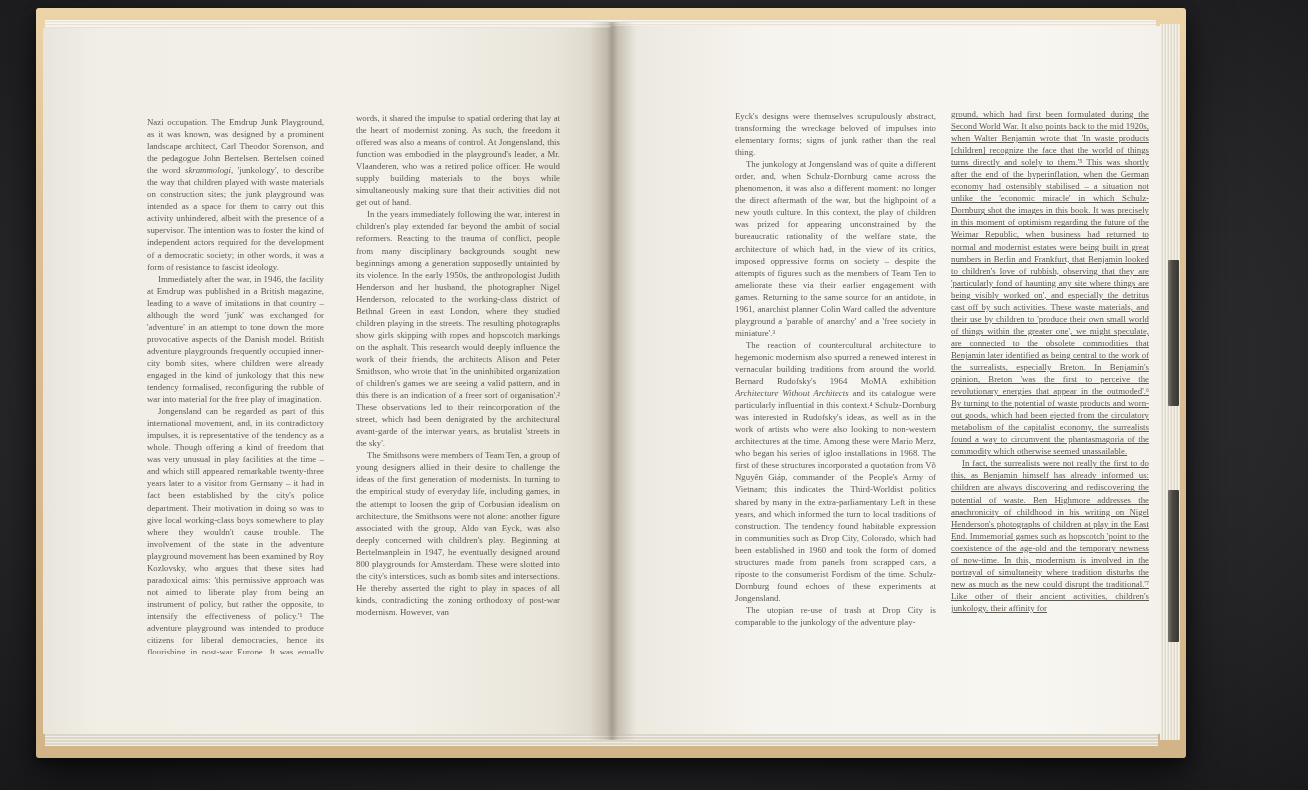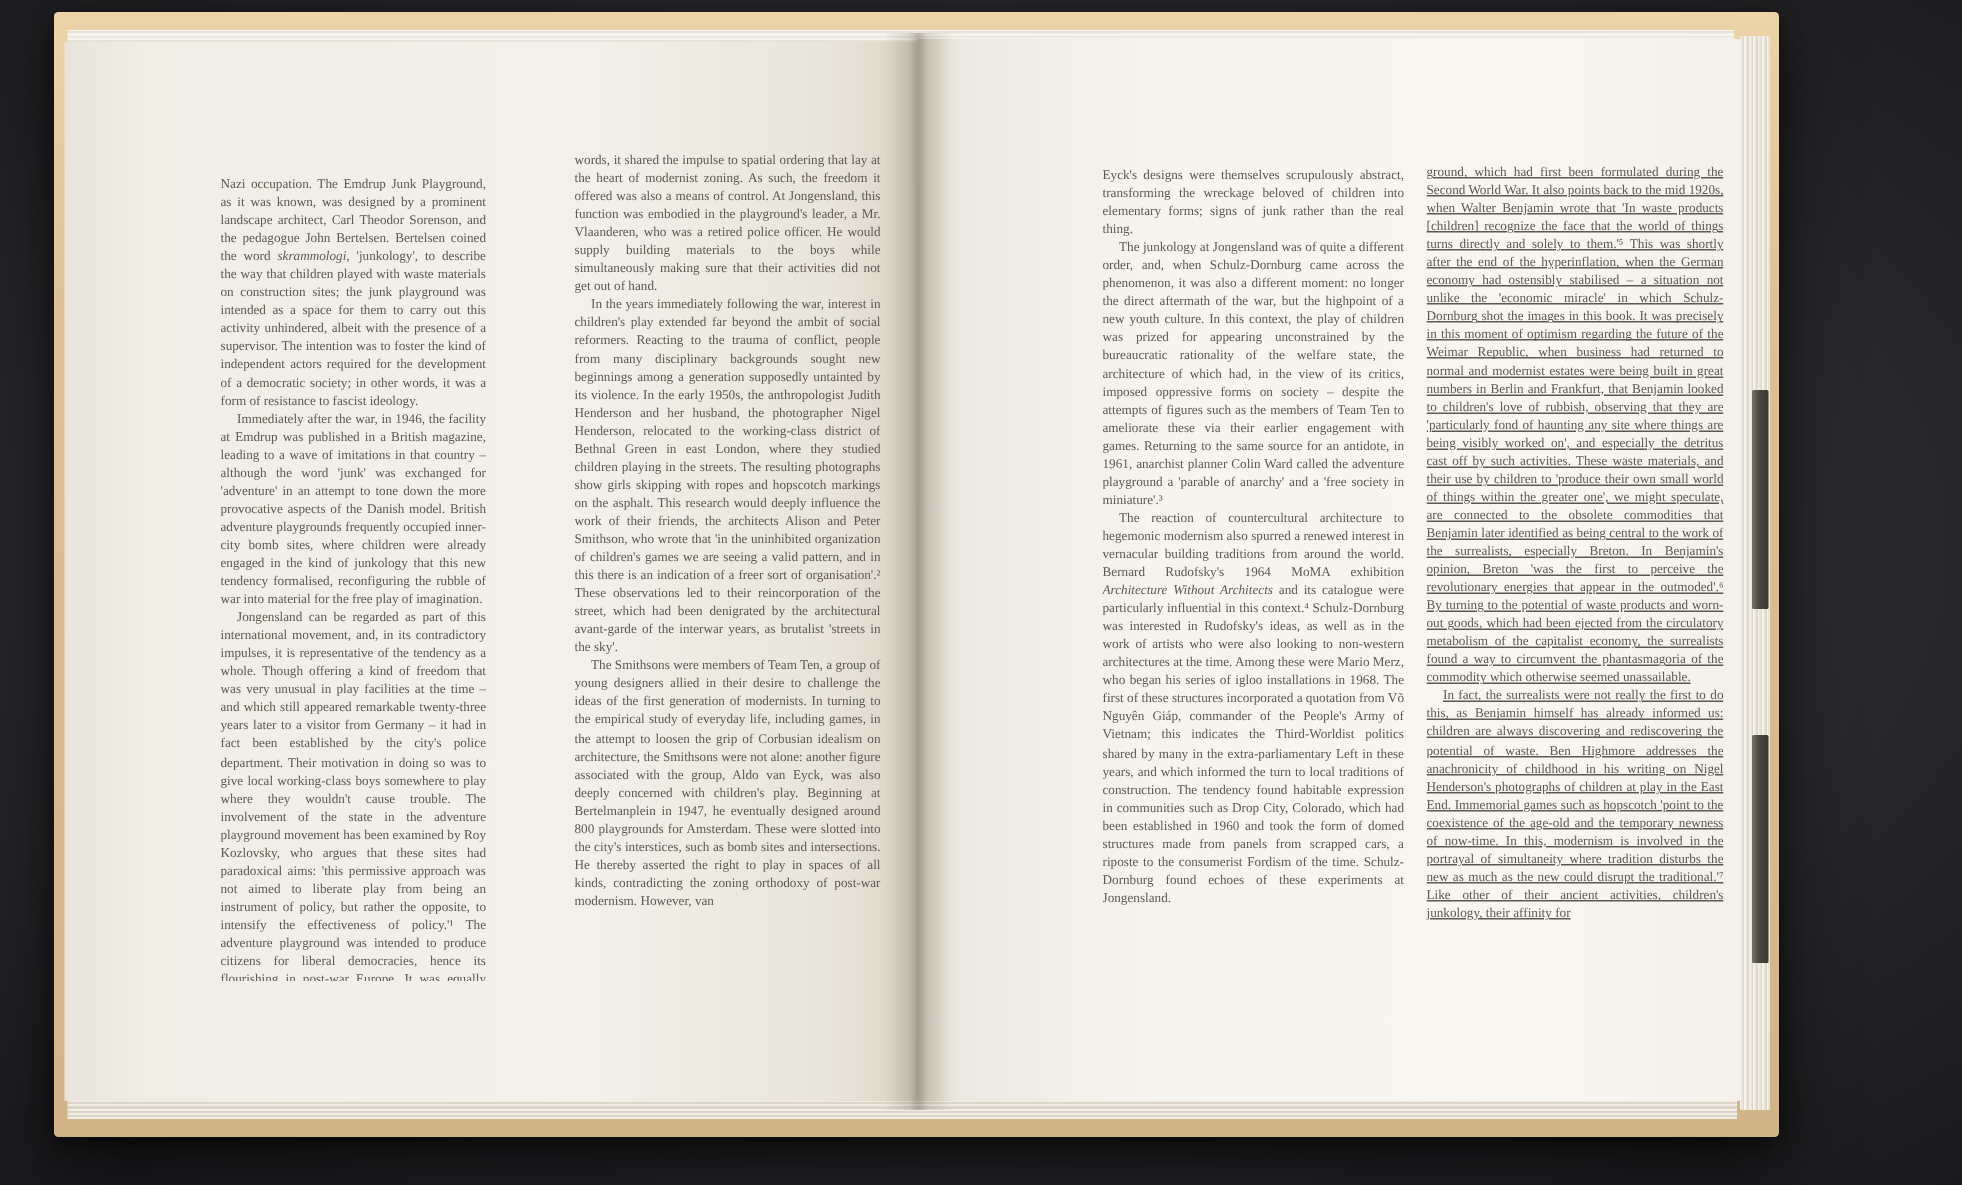--- a/index.html
+++ b/index.html
@@ -51,21 +51,21 @@
     background:linear-gradient(90deg,rgba(62,52,36,0) 0%,rgba(62,52,36,.16) 38%,rgba(42,34,22,.30) 50%,rgba(62,52,36,.14) 64%,rgba(62,52,36,0) 100%);
   }
   .column {
     position:absolute; overflow:hidden;
     color:#5e5950; font-size:8.8px; line-height:12.05px; text-align:justify;
     text-rendering:optimizeLegibility; hyphens:auto; -webkit-hyphens:auto;
   }
   .column p { margin:0; }
   .column p + p { text-indent:11px; }
   #col1 { left:147px; top:116px; width:177px; height:538px; }
-  #col2 { left:356px; top:100px; width:204px; height:543px;margin-left:27px; }
+  #col2 { left:356px; top:112px; width:204px; height:543px; }
   #col3 { left:735px; top:110px; width:201px; height:546px; }
   #col4 { left:951px; top:108px; width:198px; height:550px;text-decoration:underline; }
 </style>
 </head>
 <body>
 
 <div class="scene">
   <div class="book">
     <div class="cover"></div>
     <div class="top-edges"></div>
@@ -83,21 +83,22 @@
       <p>Nazi occupation. The Emdrup Junk Playground, as it was known, was designed by a prominent landscape architect, Carl Theodor Sorenson, and the pedagogue John Bertelsen. Bertelsen coined the word <i>skrammologi</i>, 'junkology', to describe the way that children played with waste materials on construction sites; the junk playground was intended as a space for them to carry out this activity unhindered, albeit with the presence of a supervisor. The intention was to foster the kind of independent actors required for the development of a democratic society; in other words, it was a form of resistance to fascist ideology.</p>
       <p>Immediately after the war, in 1946, the facility at Emdrup was published in a British magazine, leading to a wave of imitations in that country – although the word 'junk' was exchanged for 'adventure' in an attempt to tone down the more provocative aspects of the Danish model. British adventure playgrounds frequently occupied inner-city bomb sites, where children were already engaged in the kind of junkology that this new tendency formalised, reconfiguring the rubble of war into material for the free play of imagination.</p>
       <p>Jongensland can be regarded as part of this international movement, and, in its contradictory impulses, it is representative of the tendency as a whole. Though offering a kind of freedom that was very unusual in play facilities at the time – and which still appeared remarkable twenty-three years later to a visitor from Germany – it had in fact been established by the city's police department. Their motivation in doing so was to give local working-class boys somewhere to play where they wouldn't cause trouble. The involvement of the state in the adventure playground movement has been examined by Roy Kozlovsky, who argues that these sites had paradoxical aims: 'this permissive approach was not aimed to liberate play from being an instrument of policy, but rather the opposite, to intensify the effectiveness of policy.'¹ The adventure playground was intended to produce citizens for liberal democracies, hence its flourishing in post-war Europe. It was equally intended to reduce 'delinquency' by evacuating children from the public space of the street; in other</p>
     </div>
   <div id="col2" class="column">
       <p>words, it shared the impulse to spatial ordering that lay at the heart of modernist zoning. As such, the freedom it offered was also a means of control. At Jongensland, this function was embodied in the playground's leader, a Mr. Vlaanderen, who was a retired police officer. He would supply building materials to the boys while simultaneously making sure that their activities did not get out of hand.</p>
       <p>In the years immediately following the war, interest in children's play extended far beyond the ambit of social reformers. Reacting to the trauma of conflict, people from many disciplinary backgrounds sought new beginnings among a generation supposedly untainted by its violence. In the early 1950s, the anthropologist Judith Henderson and her husband, the photographer Nigel Henderson, relocated to the working-class district of Bethnal Green in east London, where they studied children playing in the streets. The resulting photographs show girls skipping with ropes and hopscotch markings on the asphalt. This research would deeply influence the work of their friends, the architects Alison and Peter Smithson, who wrote that 'in the uninhibited organization of children's games we are seeing a valid pattern, and in this there is an indication of a freer sort of organisation'.² These observations led to their reincorporation of the street, which had been denigrated by the architectural avant-garde of the interwar years, as brutalist 'streets in the sky'.</p>
       <p>The Smithsons were members of Team Ten, a group of young designers allied in their desire to challenge the ideas of the first generation of modernists. In turning to the empirical study of everyday life, including games, in the attempt to loosen the grip of Corbusian idealism on architecture, the Smithsons were not alone: another figure associated with the group, Aldo van Eyck, was also deeply concerned with children's play. Beginning at Bertelmanplein in 1947, he eventually designed around 800 playgrounds for Amsterdam. These were slotted into the city's interstices, such as bomb sites and intersections. He thereby asserted the right to play in spaces of all kinds, contradicting the zoning orthodoxy of post-war modernism. However, van</p>
     </div>
   <div id="col3" class="column">
-      <p>Eyck's designs were themselves scrupulously abstract, transforming the wreckage beloved of children into elementary forms; signs of junk rather than the real thing.</p>
+      <p>Eyck's designs were themselves scrupulously abstract, transforming the wreckage beloved of impulses into elementary forms; signs of junk rather than the real thing.</p>
       <p>The junkology at Jongensland was of quite a different order, and, when Schulz-Dornburg came across the phenomenon, it was also a different moment: no longer the direct aftermath of the war, but the highpoint of a new youth culture. In this context, the play of children was prized for appearing unconstrained by the bureaucratic rationality of the welfare state, the architecture of which had, in the view of its critics, imposed oppressive forms on society – despite the attempts of figures such as the members of Team Ten to ameliorate these via their earlier engagement with games. Returning to the same source for an antidote, in 1961, anarchist planner Colin Ward called the adventure playground a 'parable of anarchy' and a 'free society in miniature'.³</p>
       <p>The reaction of countercultural architecture to hegemonic modernism also spurred a renewed interest in vernacular building traditions from around the world. Bernard Rudofsky's 1964 MoMA exhibition <i>Architecture Without Architects</i> and its catalogue were particularly influential in this context.⁴ Schulz-Dornburg was interested in Rudofsky's ideas, as well as in the work of artists who were also looking to non-western architectures at the time. Among these were Mario Merz, who began his series of igloo installations in 1968. The first of these structures incorporated a quotation from Võ Nguyên Giáp, commander of the People's Army of Vietnam; this indicates the Third-Worldist politics shared by many in the extra-parliamentary Left in these years, and which informed the turn to local traditions of construction. The tendency found habitable expression in communities such as Drop City, Colorado, which had been established in 1960 and took the form of domed structures made from panels from scrapped cars, a riposte to the consumerist Fordism of the time. Schulz-Dornburg found echoes of these experiments at Jongensland.</p>
+      <p>The utopian re-use of trash at Drop City is comparable to the junkology of the adventure play-</p>
     </div>
   <div id="col4" class="column">
       <p>ground, which had first been formulated during the Second World War. It also points back to the mid 1920s, when Walter Benjamin wrote that 'In waste products [children] recognize the face that the world of things turns directly and solely to them.'⁵ This was shortly after the end of the hyperinflation, when the German economy had ostensibly stabilised – a situation not unlike the 'economic miracle' in which Schulz-Dornburg shot the images in this book. It was precisely in this moment of optimism regarding the future of the Weimar Republic, when business had returned to normal and modernist estates were being built in great numbers in Berlin and Frankfurt, that Benjamin looked to children's love of rubbish, observing that they are 'particularly fond of haunting any site where things are being visibly worked on', and especially the detritus cast off by such activities. These waste materials, and their use by children to 'produce their own small world of things within the greater one', we might speculate, are connected to the obsolete commodities that Benjamin later identified as being central to the work of the surrealists, especially Breton. In Benjamin's opinion, Breton 'was the first to perceive the revolutionary energies that appear in the outmoded'.⁶ By turning to the potential of waste products and worn-out goods, which had been ejected from the circulatory metabolism of the capitalist economy, the surrealists found a way to circumvent the phantasmagoria of the commodity which otherwise seemed unassailable.</p>
       <p>In fact, the surrealists were not really the first to do this, as Benjamin himself has already informed us: children are always discovering and rediscovering the potential of waste. Ben Highmore addresses the anachronicity of childhood in his writing on Nigel Henderson's photographs of children at play in the East End. Immemorial games such as hopscotch 'point to the coexistence of the age-old and the temporary newness of now-time. In this, modernism is involved in the portrayal of simultaneity where tradition disturbs the new as much as the new could disrupt the traditional.'⁷ Like other of their ancient activities, children's junkology, their affinity for</p>
     </div>
 </div>
 
 </body></html>

